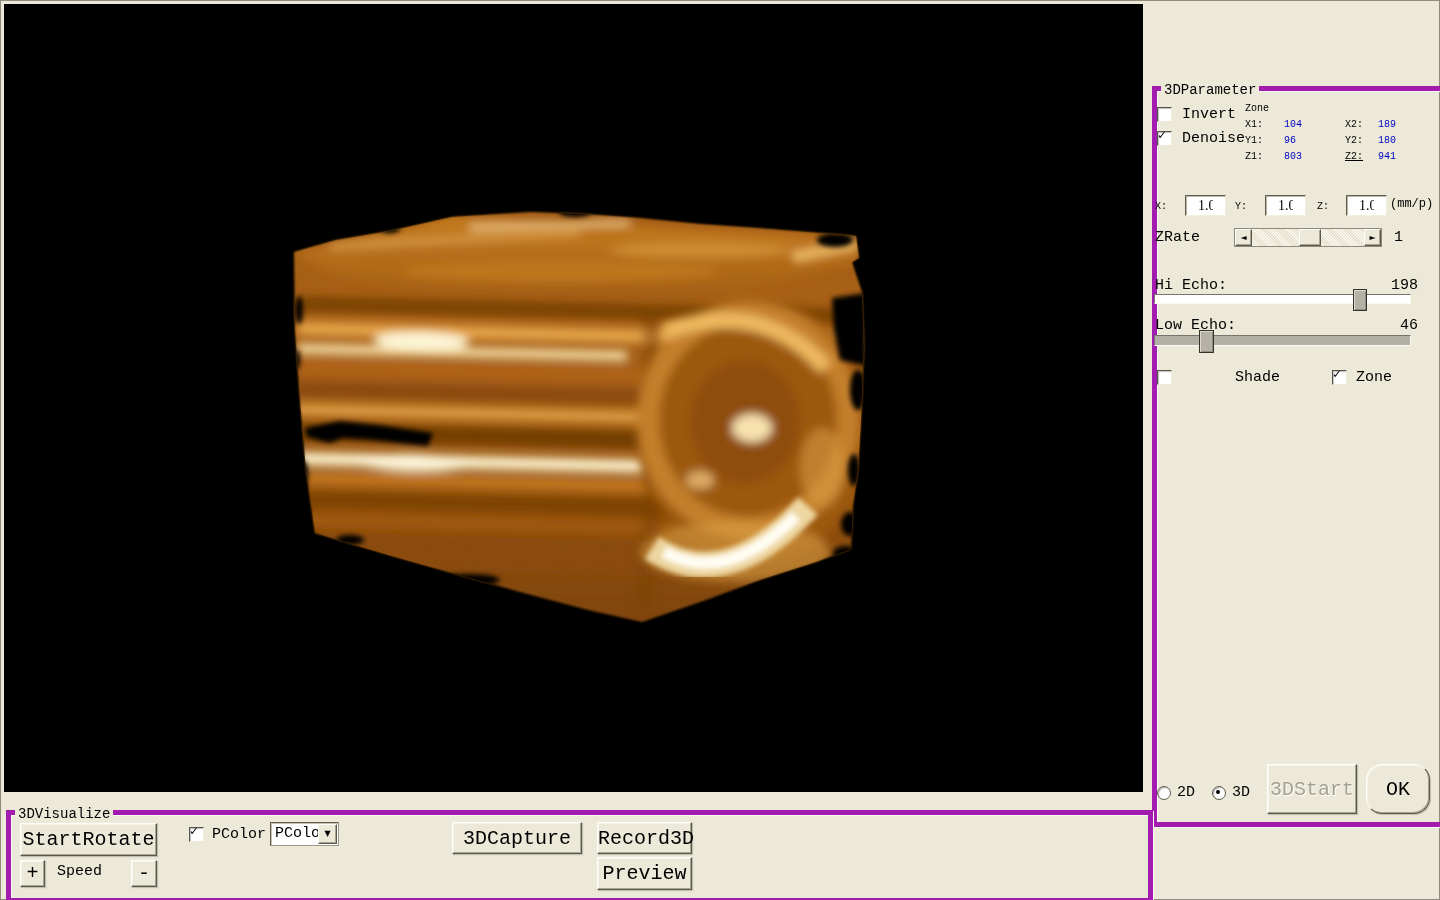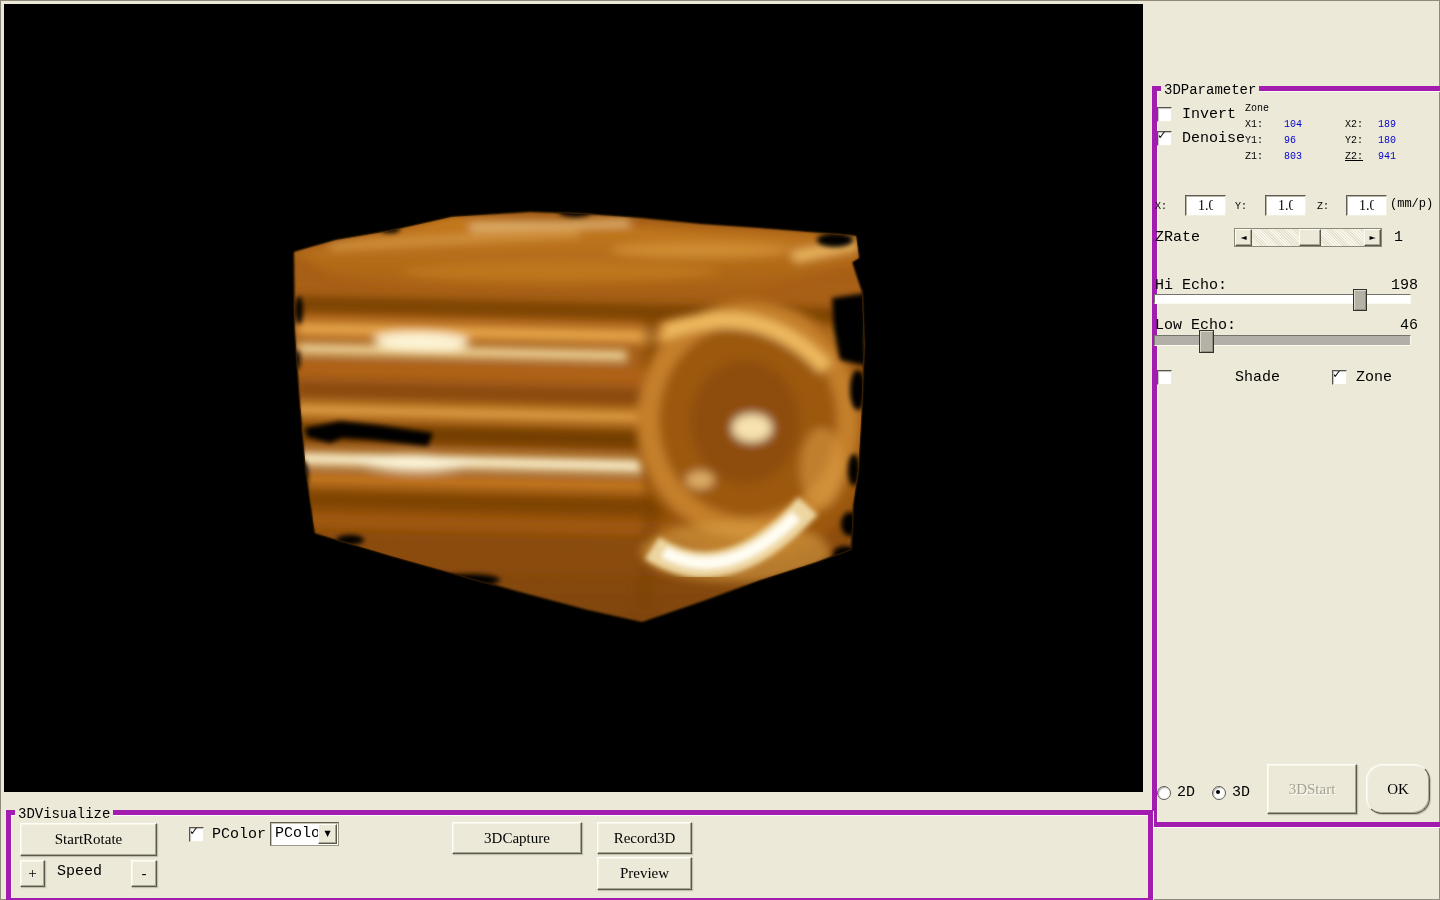--- a/index.html
+++ b/index.html
@@ -16,21 +16,21 @@
 
   .lbl{position:absolute;font-size:15px;line-height:17px;white-space:nowrap;}
   .lbl.sm{font-size:10px;line-height:15px;}
   .lbl.xs{font-size:12px;line-height:14px;}
   .blue{color:#0000c8;}
   .rt{text-align:right;}
 
   .btn{position:absolute;background:#ece9d8;border:1px solid;
        border-color:#fffef8 #5b594c #5b594c #fffef8;
        box-shadow:inset -1px -1px 0 #a9a593, inset 1px 1px 0 #f6f4e8, 1px 1px 1px rgba(0,0,0,.18);
-       font-family:Liberation Serif, serif;font-size:15px;color:#000;padding:0;cursor:default;}
+       font-family:Liberation Mono, monospace;font-size:20px;color:#000;padding:0;cursor:default;}
   .btn.disabled{color:#a6a292;text-shadow:1px 1px 0 #fffef8;}
 
   .cb{position:absolute;width:13px;height:13px;background:#fff;border:1px solid;
       border-color:#56544a #eeebdb #eeebdb #56544a;box-shadow:inset 1px 1px 1px rgba(0,0,0,.25);}
   .cb .check{position:absolute;left:0px;top:-3px;font-size:13px;font-weight:bold;line-height:14px;}
 
   .radio{position:absolute;width:12px;height:12px;border-radius:50%;background:#fff;
          border:1px solid #5d5b50;box-shadow:inset 1px 1px 1px rgba(0,0,0,.3);}
   .radio .dot{position:absolute;left:3px;top:3px;width:4px;height:4px;border-radius:50%;background:#000;}
 

